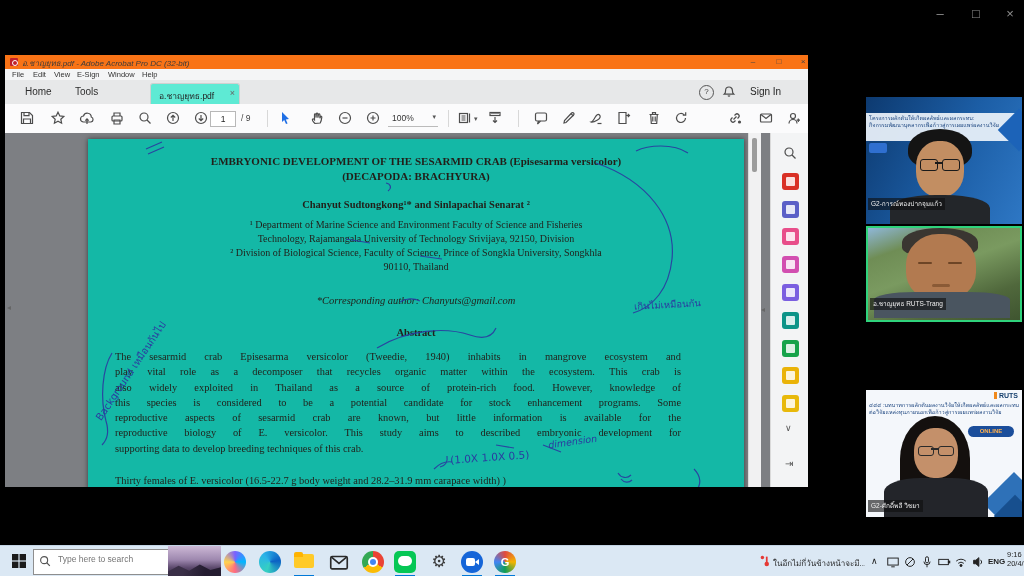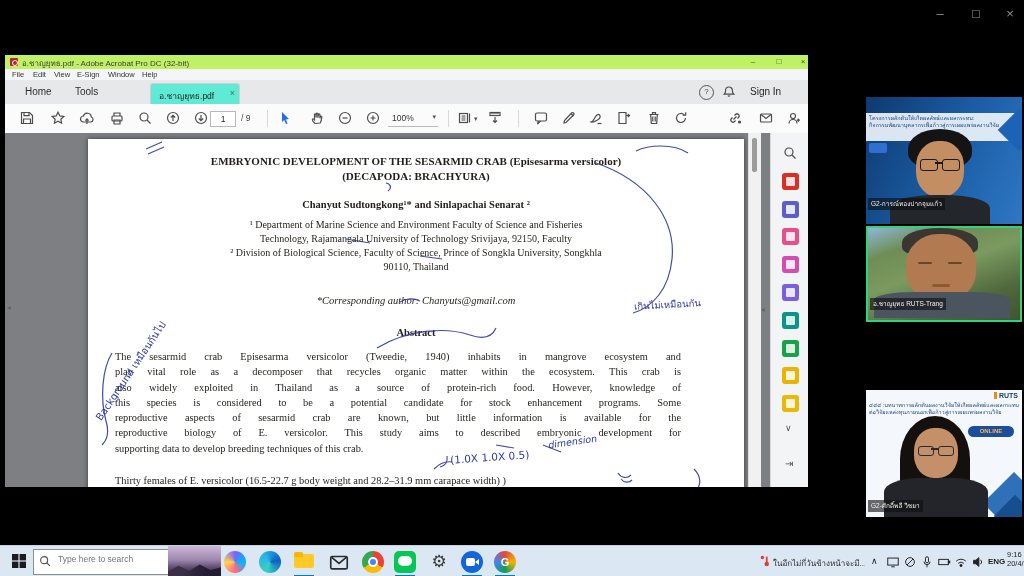--- a/index.html
+++ b/index.html
@@ -3,21 +3,21 @@
 <meta charset="utf-8">
 <style>
   html,body{margin:0;padding:0;background:#000;}
   .screen{position:relative;width:1024px;height:576px;background:#000;overflow:hidden;
           font-family:"Liberation Sans",sans-serif;}
   .abs{position:absolute;}
   
   .outctl{color:#8f8f8f;font-size:13px;width:20px;text-align:center;top:6px;cursor:default;}
   
   .acrobat{left:5px;top:55px;width:803px;height:432px;background:#fff;overflow:hidden;}
-  .titlebar{left:0;top:0;width:803px;height:14px;background:#bef264;color:#3a3a3a;font-size:8px;}
+  .titlebar{left:0;top:0;width:803px;height:14px;background:#f97316;color:#3a3a3a;font-size:8px;font-style:italic;}
   .titlebar .ttl{left:17px;top:2px;}
   .pdficon{left:5px;top:3px;width:8px;height:8px;background:#c11f29;border-radius:1px;}
   .pdficon:after{content:"";position:absolute;left:2px;top:2px;width:4px;height:4px;border:1px solid #fff;border-radius:50%;}
   .winbtn{top:0;width:16px;height:13px;text-align:center;font-size:8px;color:#444;line-height:13px;}
   .menubar{left:0;top:14px;width:803px;height:11px;background:#f4f5f6;font-size:7.5px;color:#333;}
   .menubar span{position:absolute;top:1px;}
   .tabbar{left:0;top:25px;width:803px;height:24px;background:#e7e8e9;border-bottom:1px solid #d6d6d6;}
   .tabtxt{font-size:10px;color:#2e2e2e;top:6px;}
   .doctab{left:145px;top:3px;width:88px;height:21px;background:#5eead4;border:1px solid #d0d0d0;border-bottom:none;border-radius:3px 3px 0 0;font-size:8.5px;color:#222;}
   .doctab .lbl{left:8px;top:5px;}
@@ -29,21 +29,21 @@
   .tbi svg{width:16px;height:16px;stroke:#4d4d4d;fill:none;stroke-width:1.2;}
   .sep{top:6px;width:1px;height:17px;background:#d8d8d8;}
   .pagebox{left:205px;top:7px;width:24px;height:14px;border:1px solid #b8b8b8;background:#fff;font-size:8.5px;text-align:center;line-height:14px;color:#222;}
   .pagetotal{left:236px;top:9px;font-size:8.5px;color:#444;}
   .zoombox{left:383px;top:7px;width:50px;height:15px;border-bottom:1px solid #bbb;font-size:8.5px;color:#333;}
   .zoombox .zv{left:4px;top:2px;}
   .zoombox .caret{right:2px;top:2px;font-size:7px;color:#555;}
   .caret2{font-size:7px;color:#555;top:11px;}
   
   .content{left:0;top:78px;width:803px;height:354px;background:#7d7f83;}
-  .page{left:83px;top:6px;width:656px;height:352px;background:#ffffff;box-shadow:0 0 5px rgba(0,0,0,.55);overflow:hidden;
+  .page{left:83px;top:6px;width:656px;height:352px;background:#14b8a6;box-shadow:0 0 5px rgba(0,0,0,.55);overflow:hidden;
         font-family:"Liberation Serif",serif;color:#221f19;}
   .ctr{width:656px;text-align:center;left:0;}
   .t1{top:16px;font-weight:bold;font-size:11px;}
   .t2{top:31px;font-weight:bold;font-size:11px;}
   .auth{top:60px;font-weight:bold;font-size:10.5px;}
   .aff{font-size:10px;}
   .corr{top:156px;font-style:italic;font-size:10.5px;}
   .absh{top:188px;font-weight:bold;font-size:10.5px;}
   .para{left:27px;top:210px;width:566px;}
   .absline{font-size:10.4px;line-height:15.3px;text-align:justify;text-align-last:justify;white-space:nowrap;}
@@ -243,21 +243,21 @@
     </div>
 
     <div class="abs content">
       <span class="abs panearrow" style="left:2px;top:170px;">◂</span>
 
       <div class="abs page">
         <div class="abs ctr t1">EMBRYONIC DEVELOPMENT OF THE SESARMID CRAB (Episesarma versicolor)</div>
         <div class="abs ctr t2">(DECAPODA: BRACHYURA)</div>
         <div class="abs ctr auth">Chanyut Sudtongkong¹* and Sinlapachai Senarat ²</div>
         <div class="abs ctr aff" style="top:80px;">¹ Department of Marine Science and Environment Faculty of Science and Fisheries</div>
-        <div class="abs ctr aff" style="top:94px;">Technology, Rajamangala University of Technology Srivijaya, 92150, Faculty</div>
+        <div class="abs ctr aff" style="top:94px;">Technology, Rajamangala University of Technology Srivijaya, 92150, Division</div>
         <div class="abs ctr aff" style="top:108px;">² Division of Biological Science, Faculty of Science, Prince of Songkla University, Songkhla</div>
         <div class="abs ctr aff" style="top:122px;">90110, Thailand</div>
         <div class="abs ctr corr">*Corresponding author: Chanyuts@gmail.com</div>
         <div class="abs ctr absh">Abstract</div>
         <div class="abs para">
           <div class="absline">The sesarmid crab Episesarma versicolor (Tweedie, 1940) inhabits in mangrove ecosystem and</div>
           <div class="absline">play vital role as a decomposer that recycles organic matter within the ecosystem. This crab is</div>
           <div class="absline">also widely exploited in Thailand as a source of protein-rich food. However, knowledge   of</div>
           <div class="absline">this species is considered to be a potential candidate for stock enhancement programs. Some</div>
           <div class="absline">reproductive aspects of sesarmid crab are known, but little information is available for the</div>

